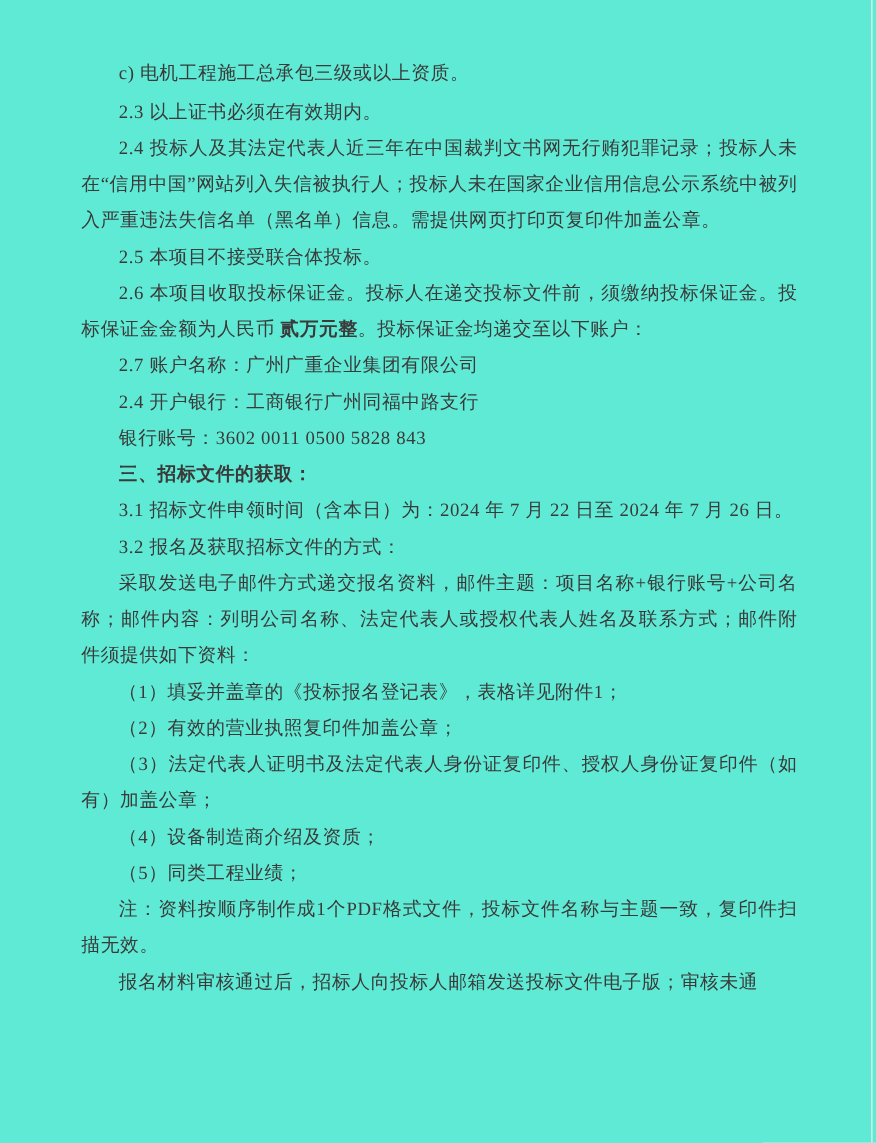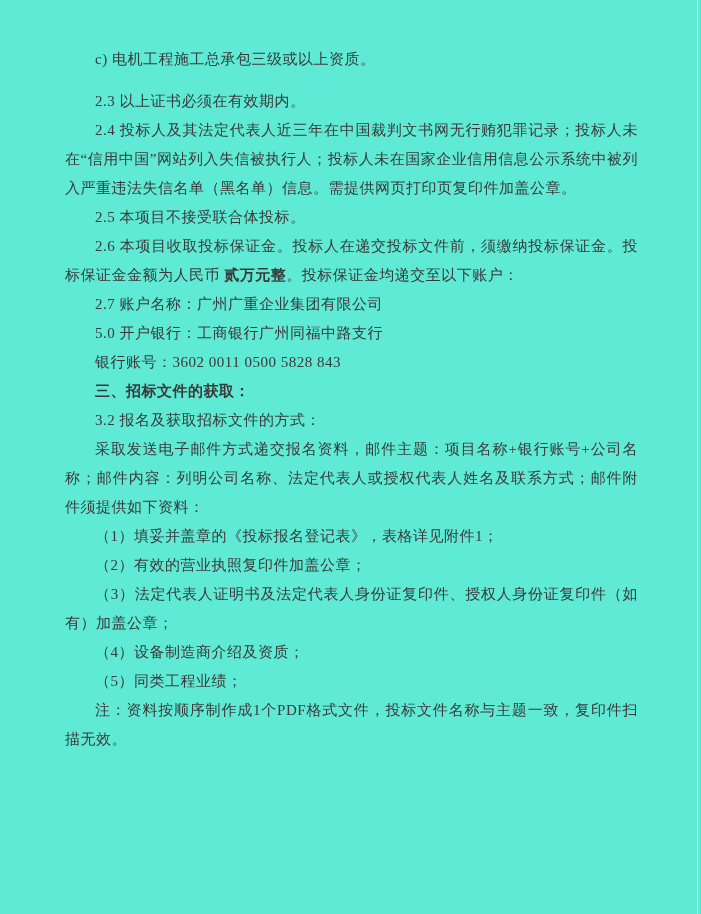--- a/index.html
+++ b/index.html
@@ -40,47 +40,49 @@
     color: #3a3a3a;
     text-align: justify;
     letter-spacing: 0.5px;
   }
   .doc-body p {
     margin: 0;
     padding: 0;
     text-indent: 2em;
   }
   p.gap-before {
-    margin-top: 13px;
+    margin-top: 2px;
   }
   .bold {
     font-weight: bold;
     margin-top: 37px;
   }
   .heading {
     font-weight: bold;
   }
 </style>
 </head>
 <body>
 
 <div class="page">
   <div class="doc-body">
     <p>c)  电机工程施工总承包三级或以上资质。</p>
     <p class="gap-before">2.3 以上证书必须在有效期内。</p>
     <p>2.4 投标人及其法定代表人近三年在中国裁判文书网无行贿犯罪记录；投标人未在“信用中国”网站列入失信被执行人；投标人未在国家企业信用信息公示系统中被列入严重违法失信名单（黑名单）信息。需提供网页打印页复印件加盖公章。</p>
     <p>2.5 本项目不接受联合体投标。</p>
     <p><span>2.6 本项目收取投标保证金。投标人在递交投标文件前，须缴纳投标保证金。投标保证金金额为人民币 </span><span class="bold">贰万元整</span><span>。投标保证金均递交至以下账户：</span></p>
     <p>2.7 账户名称：广州广重企业集团有限公司</p>
-    <p>5.0 开户银行：工商银行广州同福中路支行</p>
+    <p>2.4 开户银行：工商银行广州同福中路支行</p>
     <p>银行账号：3602 0011 0500 5828 843</p>
     <p class="heading">三、招标文件的获取：</p>
+    <p>3.1 招标文件申领时间（含本日）为：2024 年 7 月 22 日至 2024 年 7 月 26 日。</p>
     <p>3.2 报名及获取招标文件的方式：</p>
     <p>采取发送电子邮件方式递交报名资料，邮件主题：项目名称+银行账号+公司名称；邮件内容：列明公司名称、法定代表人或授权代表人姓名及联系方式；邮件附件须提供如下资料：</p>
     <p>（1）填妥并盖章的《投标报名登记表》，表格详见附件1；</p>
     <p>（2）有效的营业执照复印件加盖公章；</p>
     <p>（3）法定代表人证明书及法定代表人身份证复印件、授权人身份证复印件（如有）加盖公章；</p>
     <p>（4）设备制造商介绍及资质；</p>
     <p>（5）同类工程业绩；</p>
     <p>注：资料按顺序制作成1个PDF格式文件，投标文件名称与主题一致，复印件扫描无效。</p>
+    <p>报名材料审核通过后，招标人向投标人邮箱发送投标文件电子版；审核未通</p>
   </div>
   <div class="scan-edge-right"></div>
 </div>
 
 </body></html>

